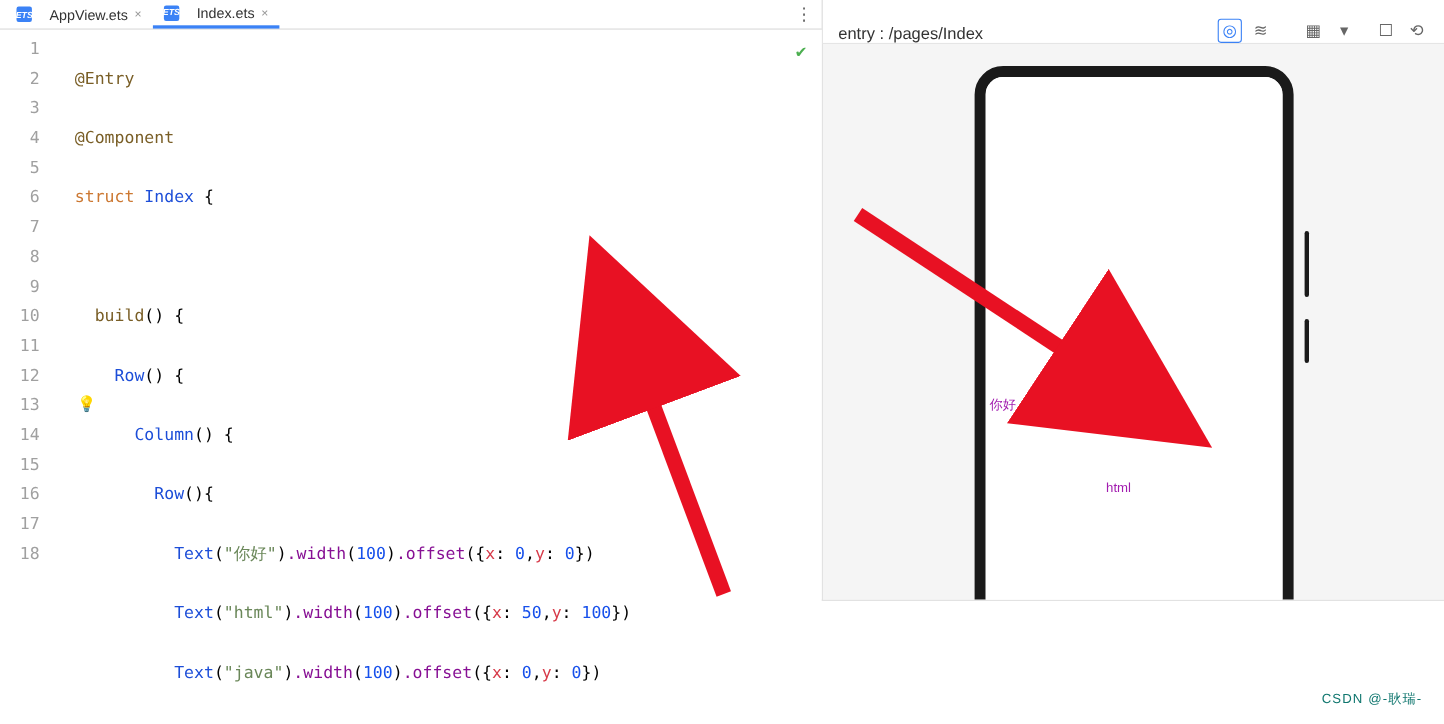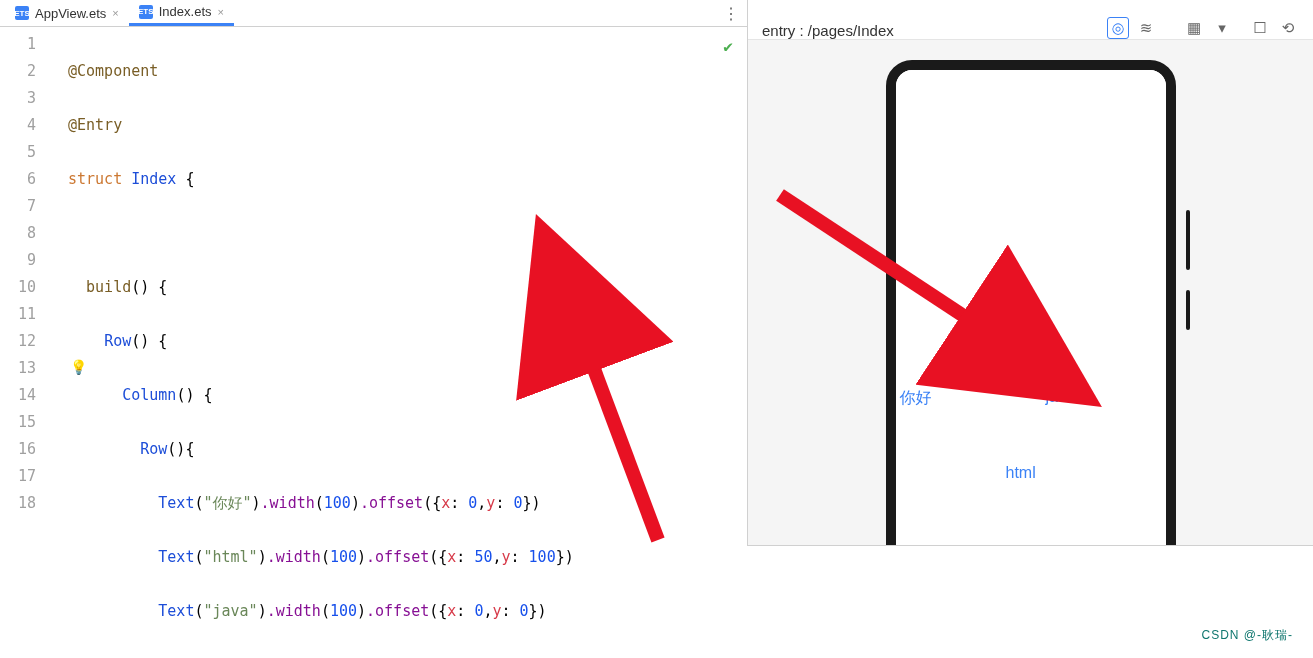--- a/index.html
+++ b/index.html
@@ -2,21 +2,21 @@
 <html><head>
 <meta charset="utf-8">
 <style>
 * { margin: 0; padding: 0; box-sizing: border-box; }
 body { font-family: "Segoe UI", Arial, sans-serif; font-size: 13px; background: #fff; width: 1313px; height: 658px; overflow: hidden; position: relative; }
 .top-area { display: flex; height: 545px; }
 .editor-panel { width: 748px; border-right: 1px solid #d0d0d0; display: flex; flex-direction: column; }
 .tabs-bar { height: 28px; display: flex; align-items: center; border-bottom: 1px solid #d0d0d0; padding-left: 5px; position: relative; }
 .tab { display: flex; align-items: center; padding: 4px 10px; font-size: 13px; color: #333; cursor: pointer; position: relative; }
 .tab.active { border-bottom: 3px solid #3b82f6; }
-.tab .file-icon { width: 14px; height: 14px; margin-right: 6px; display: inline-flex; align-items: center; justify-content: center; font-size: 8px; font-weight: bold; color: #fff; background: #3b82f6; border-radius: 2px; }
+.tab .file-icon { width: 14px; height: 14px; margin-right: 16px; display: inline-flex; align-items: center; justify-content: center; font-size: 8px; font-weight: bold; color: #fff; background: #3b82f6; border-radius: 2px; font-style: italic; }
 .tab .close-x { margin-left: 6px; color: #999; font-size: 11px; }
 .more-dots { margin-left: auto; margin-right: 8px; color: #666; font-size: 16px; cursor: pointer; }
 .code-area { flex: 1; display: flex; font-family: "Consolas", "Menlo", monospace; font-size: 15px; position: relative; background: #fff; }
 .gutter { width: 48px; text-align: right; padding-right: 12px; color: #a0a0a0; line-height: 27px; padding-top: 4px; user-select: none; }
 .gutter div { height: 27px; }
 .fold-gutter { width: 20px; position: relative; }
 .code-content { flex: 1; line-height: 27px; padding-top: 4px; white-space: pre; position: relative; }
 .code-line { height: 27px; }
 .k-orange { color: #cc7832; font-weight: 500;}
 .k-green { color: #6a8759;}
@@ -32,21 +32,21 @@
 .preview-title-bar .spacer { flex: 1; }
 .preview-entry-bar { height: 40px; display: flex; align-items: flex-end; padding: 0 14px; font-size: 15px; color: #333; background: #fff; border-bottom: 1px solid #e5e5e5;}
 .preview-entry-bar .spacer { flex: 1; }
 .icon-btn { width: 22px; height: 22px; display: inline-flex; align-items: center; justify-content: center; margin-left: 6px; color: #666; cursor: pointer; border-radius: 3px;}
 .icon-btn.active-box { border: 1px solid #3b82f6; color: #3b82f6;}
 .device-canvas { flex: 1; display: flex; align-items: flex-start; justify-content: center; padding-top: 20px; background: #f5f5f5; position: relative; overflow: hidden;}
 .phone-frame { width: 290px; height: 520px; border: 10px solid #1a1a1a; border-radius: 26px; background: #fff; position: relative; overflow: hidden;}
 .phone-notch-r { position: absolute; right: -14px; top: 150px; width: 4px; height: 60px; background: #1a1a1a; border-radius: 2px;}
 .phone-notch-r2 { position: absolute; right: -14px; top: 230px; width: 4px; height: 40px; background: #1a1a1a; border-radius: 2px;}
 .phone-screen { position: absolute; inset: 0; background: #fff; }
-.preview-text { position: absolute; font-size: 16px; color: #3b82f6; margin-top: 28px; }
+.preview-text { position: absolute; font-size: 12px; color: #a21caf; }
 .bottom-area { border-top: 1px solid #d0d0d0; padding: 20px 10px; display: flex; align-items: center; gap: 30px;}
 .search-box { width: 210px; height: 28px; border: 1px solid #ccc; border-radius: 3px; padding: 0 6px;}
 .regex-wrap { display: flex; align-items: center; gap: 6px; font-size: 13px; color: #555;}
 .regex-wrap input { width: 15px; height: 15px;}
 .watermark { position: absolute; right: 20px; bottom: 14px; font-size: 12px; color: #0f766e; letter-spacing: 1px;}
 .arrow-svg { position: absolute; pointer-events: none; z-index: 100;}
 </style>
 </head>
 <body>
 
@@ -85,22 +85,22 @@
           <div>12</div>
           <div>13</div>
           <div>14</div>
           <div>15</div>
           <div>16</div>
           <div>17</div>
           <div>18</div>
       </div>
       <div class="fold-gutter"></div>
       <div class="code-content">
+<div class="code-line"><span class="k-fn">@Entry</span></div>
 <div class="code-line"><span class="k-fn">@Component</span></div>
-<div class="code-line"><span class="k-fn">@Entry</span></div>
 <div class="code-line"><span class="k-orange">struct</span> <span class="k-teal">Index</span><span> {</span></div>
 <div class="code-line"></div>
 <div class="code-line">  <span class="k-fn">build</span><span>() {</span></div>
 <div class="code-line">    <span class="k-teal">Row</span><span>() {</span></div>
 <div class="code-line">      <span class="k-teal">Column</span><span>() {</span></div>
 <div class="code-line">        <span class="k-teal">Row</span><span>(){</span></div>
 <div class="code-line">          <span class="k-teal">Text</span>(<span class="k-green">"你好"</span>)<span class="k-purp">.width</span>(<span class="k-num">100</span>)<span class="k-purp">.offset</span>({<span class="k-pink">x</span>: <span class="k-num">0</span>,<span class="k-pink">y</span>: <span class="k-num">0</span>})</div>
 <div class="code-line">          <span class="k-teal">Text</span>(<span class="k-green">"html"</span>)<span class="k-purp">.width</span>(<span class="k-num">100</span>)<span class="k-purp">.offset</span>({<span class="k-pink">x</span>: <span class="k-num">50</span>,<span class="k-pink">y</span>: <span class="k-num">100</span>})</div>
 <div class="code-line">          <span class="k-teal">Text</span>(<span class="k-green">"java"</span>)<span class="k-purp">.width</span>(<span class="k-num">100</span>)<span class="k-purp">.offset</span>({<span class="k-pink">x</span>: <span class="k-num">0</span>,<span class="k-pink">y</span>: <span class="k-num">0</span>})</div>
 <div class="code-line">        <span>}</span><span class="k-purp">.width</span>(<span class="k-green">'100%'</span>)</div>

